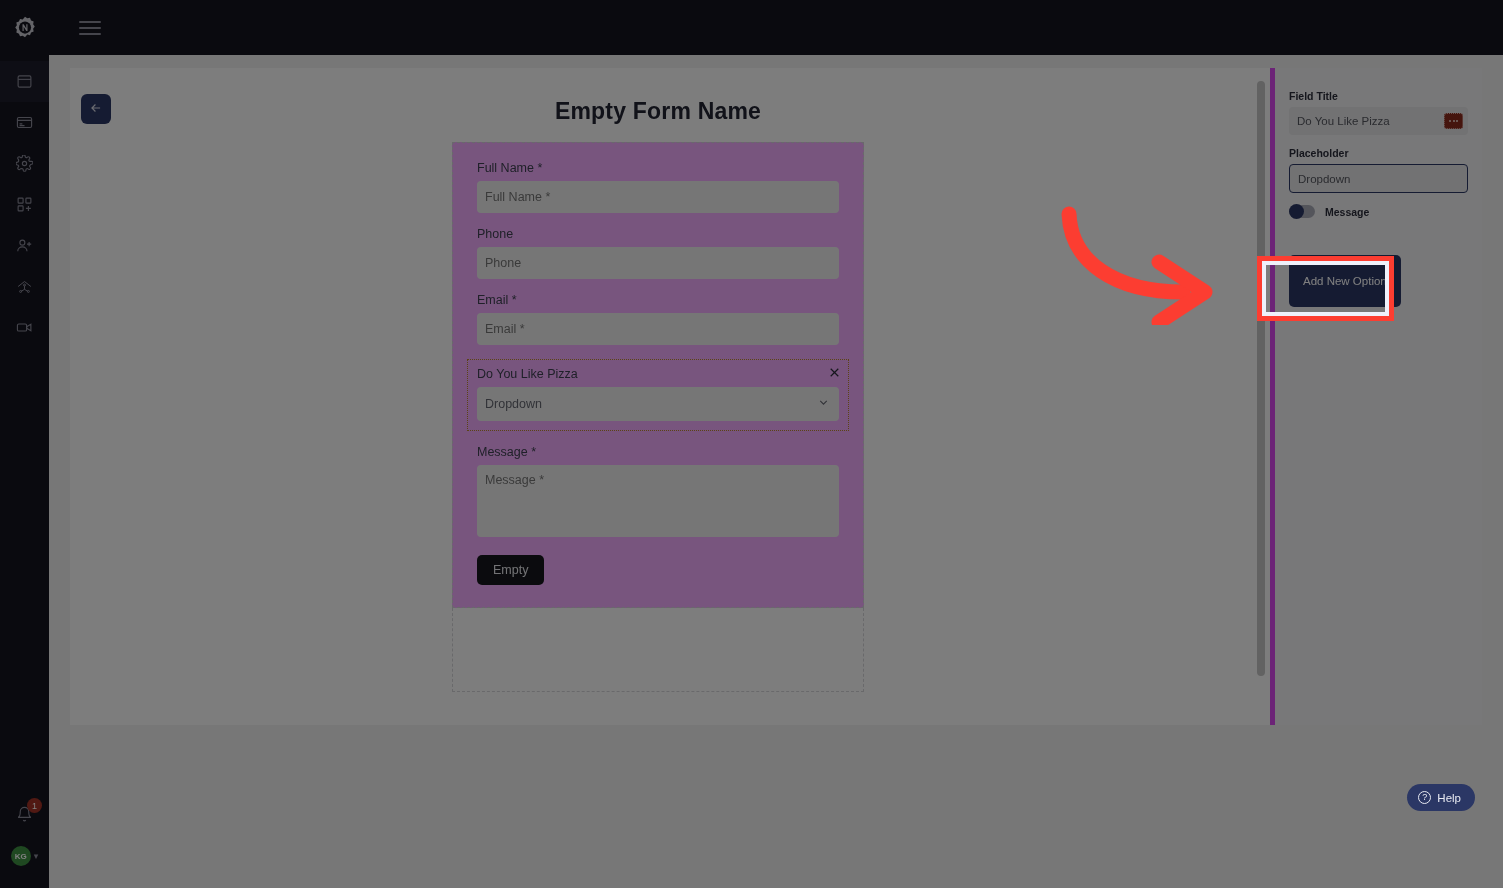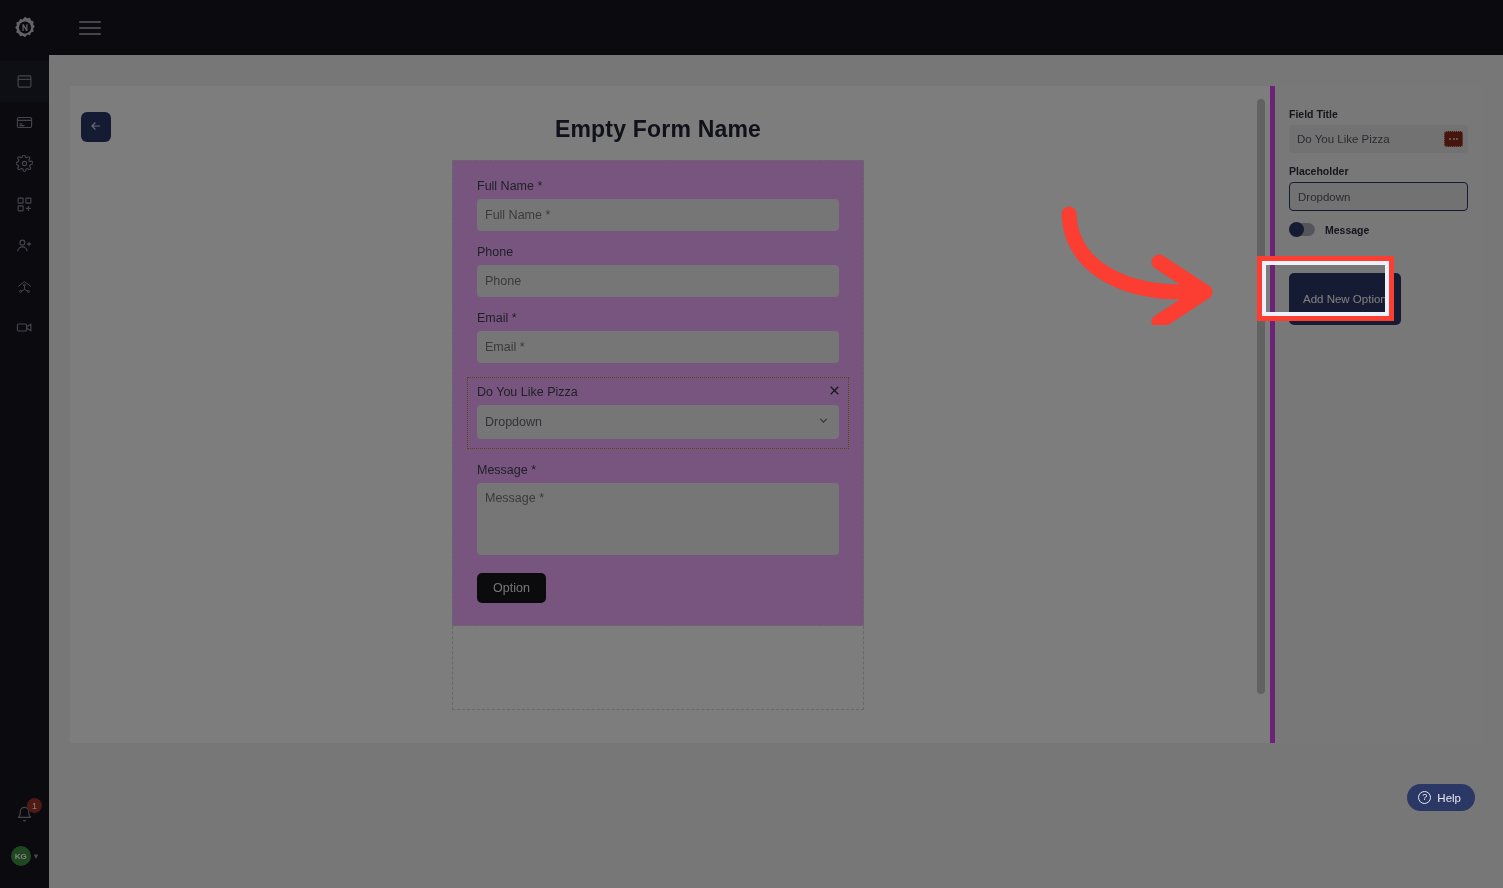--- a/index.html
+++ b/index.html
@@ -103,21 +103,21 @@
   
   .page-body {
     position: absolute; left: 49px; top: 55px;
     width: 1454px; height: 833px;
     background: #efefef;
   }
 
   
   .builder-card {
     position: absolute;
-    left: 21px; top: 31px;
+    left: 21px; top: 13px;
     width: 1412px; height: 657px;
     background: #fbfbfb;
     display: flex;
     overflow: hidden;
   }
 
   .canvas-pane {
     position: relative;
     width: 1200px; height: 657px;
     background: #fbfbfb;
@@ -521,21 +521,21 @@
                     </svg>
                 </span>
               </div>
             </div>
 
             <div class="field">
               <label class="field-label">Message *</label>
               <textarea class="field-textarea" placeholder="Message *" style=""></textarea>
             </div>
 
-            <button class="form-submit">Option</button>
+            <button class="form-submit">Empty</button>
           </div>
 
           <div class="dropzone"></div>
         </div>
 
         <div class="canvas-scroll">
           <div class="canvas-scroll-thumb"></div>
         </div>
       </div>
 

